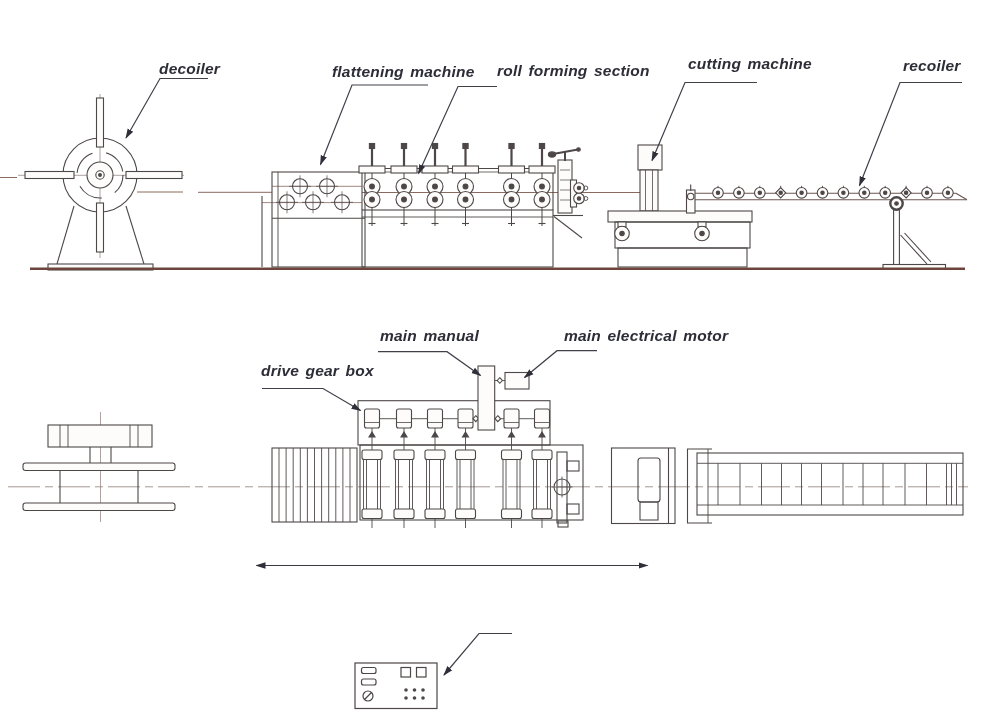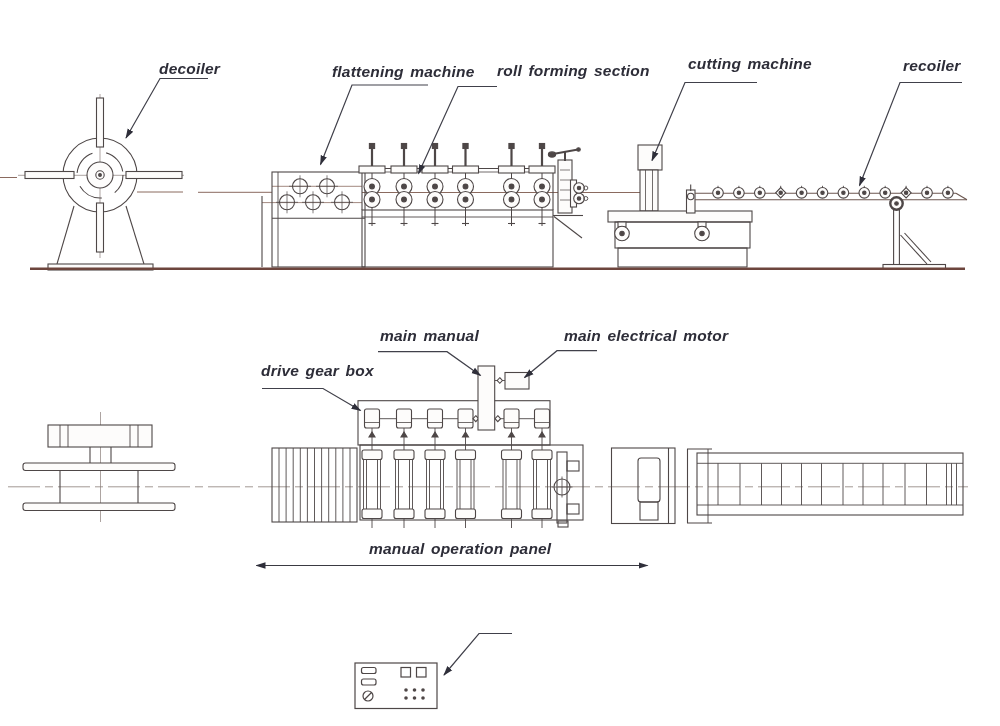--- a/index.html
+++ b/index.html
@@ -441,14 +441,13 @@
 </svg>
 
   <div class="lbl" style="left:159px;top:60px;">decoiler</div>
   <div class="lbl" style="left:332px;top:63px;">flattening machine</div>
   <div class="lbl" style="left:497px;top:62px;">roll forming section</div>
   <div class="lbl" style="left:688px;top:55px;text-align:right;">cutting machine</div>
   <div class="lbl" style="left:903px;top:57px;">recoiler</div>
   <div class="lbl" style="left:380px;top:327px;">main manual</div>
   <div class="lbl" style="left:564px;top:327px;">main electrical motor</div>
   <div class="lbl" style="left:261px;top:362px;font-style:italic;">drive gear box</div>
-  <div class="lbl" style="left:369px;top:540px;">manual operation panel</div>
 </div>
 
 </body></html>

